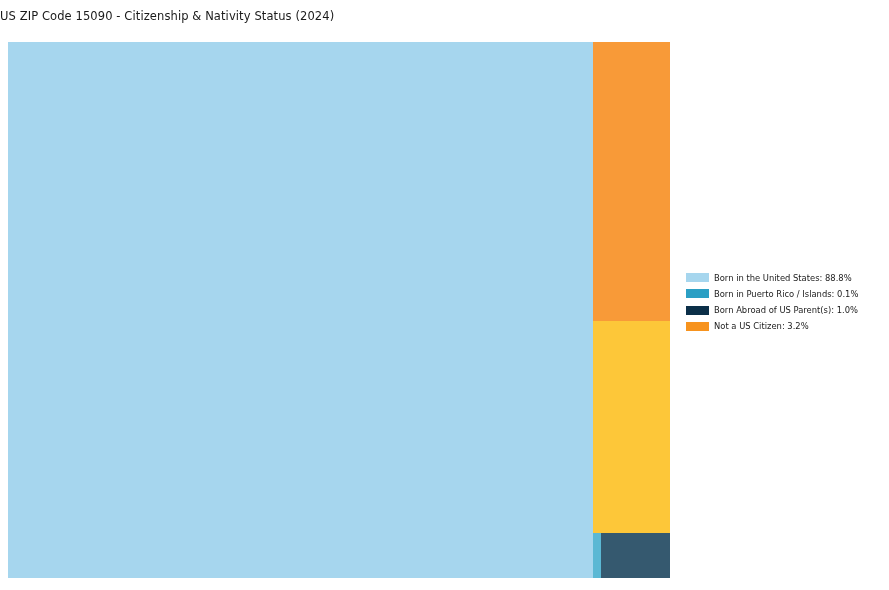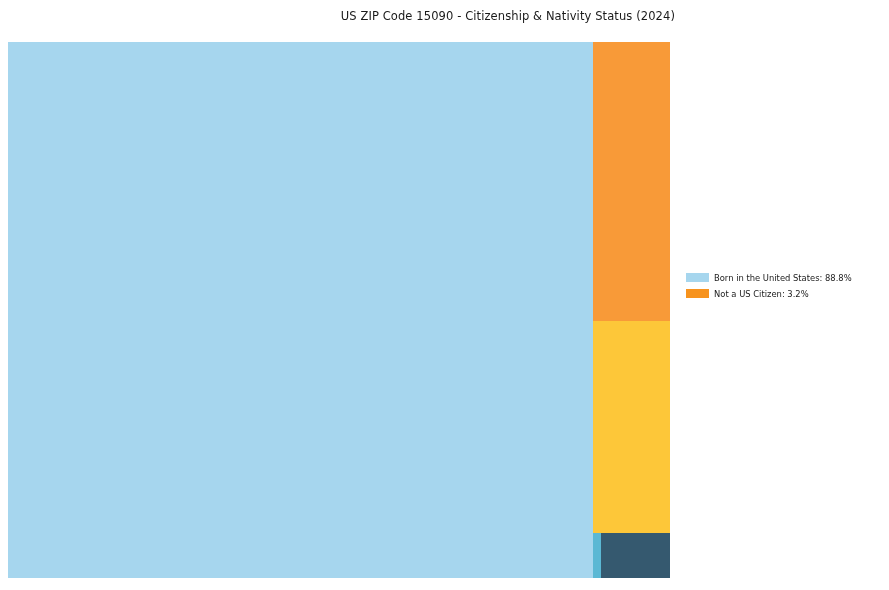--- a/index.html
+++ b/index.html
@@ -16,21 +16,21 @@
   }
   #chart-root {
     position: absolute;
     inset: 0;
   }
   #chart-title {
     position: absolute;
     left: 0;
     top: 9px;
     width: 675px;
-    text-align: right;
+    text-align: left;
     font-size: 11.5px;
     color: #1a1a1a;
     letter-spacing: 0.1px;
     white-space: nowrap;
   }
   #treemap {
     position: absolute;
     left: 8px;
     top: 42px;
     width: 662px;
@@ -78,18 +78,26 @@
       <div class="tile" style="left: 585.2px; top: 491px; width: 8.2px; height: 45px; background: rgb(91, 184, 212);"></div>
       <div class="tile" style="left: 593.4px; top: 491px; width: 68.6px; height: 45px; background: rgb(53, 89, 111);"></div>
     </div>
 
   <div id="legend">
       <div class="legend-row">
         <span class="legend-swatch" style="background: rgb(166, 214, 238);"></span>
         <span class="legend-label">Born in the United States: 88.8%</span>
       </div>
       <div class="legend-row">
+        <span class="legend-swatch" style="background: rgb(43, 159, 196);"></span>
+        <span class="legend-label">Born in Puerto Rico / Islands: 0.1%</span>
+      </div>
+      <div class="legend-row">
+        <span class="legend-swatch" style="background: rgb(11, 47, 72);"></span>
+        <span class="legend-label">Born Abroad of US Parent(s): 1.0%</span>
+      </div>
+      <div class="legend-row">
         <span class="legend-swatch" style="background: rgb(247, 147, 30);"></span>
         <span class="legend-label">Not a US Citizen: 3.2%</span>
       </div>
     </div>
 
 </div>
 
 </body></html>

